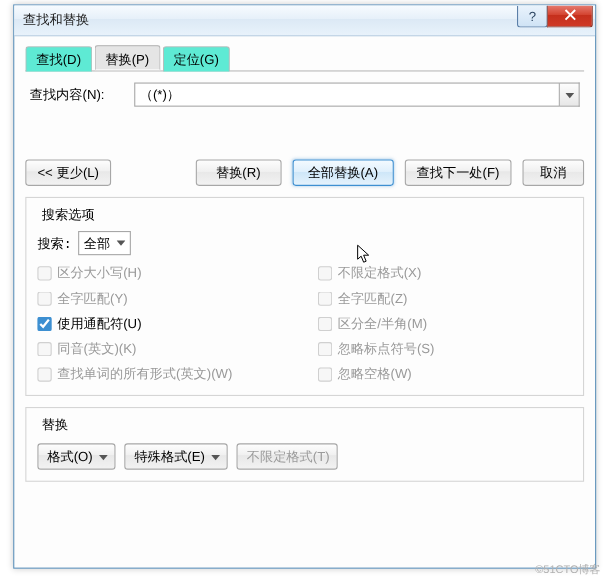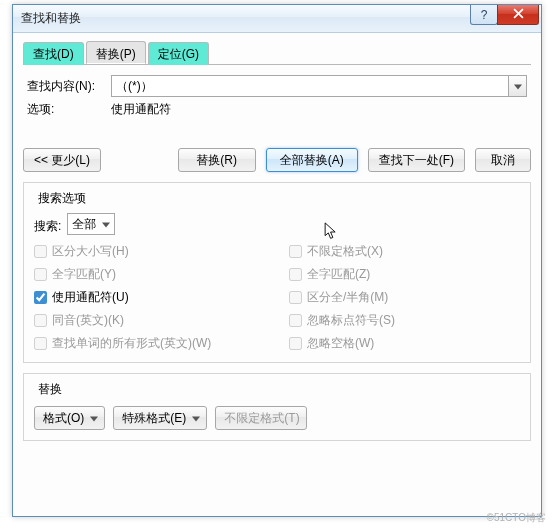--- a/index.html
+++ b/index.html
@@ -10,32 +10,32 @@
   .win-btns { position:absolute; right:2px; top:0; display:flex; }
   .win-btn { width:28px; height:20px; border:1px solid #5b7fa8; border-top:none; background:linear-gradient(to bottom,#eaf3fc,#cfe3f5); display:flex; align-items:center; justify-content:center; font-size:12px; color:#2d4663; margin-left:-1px; }
   .win-btn.help { border-bottom-left-radius:3px; border-bottom-right-radius:3px; }
   .win-btn.close { width:42px; background:linear-gradient(to bottom,#e67a6e,#d34330 45%,#c52f1c 46%,#cf3a27); color:#fff; border-color:#8a2e1e; border-bottom-right-radius:3px; }
   .win-btn.close svg { width:11px; height:11px; }
   .client { padding: 8px 10px; }
   .tabbar { display:flex; border-bottom:1px solid #b9b9b9; height:24px; }
   .tab { padding: 3px 9px 0; border:1px solid #b9b9b9; background:#5eead4; margin-right:2px; border-bottom:none; border-radius:3px 3px 0 0; position:relative; top:1px; cursor:pointer; }
   .tab.active { background:#e5e5e5; top:0px; padding-top:4px; border-bottom:1px solid #fff; z-index:1;}
   .form-area { padding: 10px 4px 2px; }
-  .row { display:flex; align-items:center; margin-bottom:4px; }
+  .row { display:flex; align-items:center; margin-bottom:22px;gap:11px; }
   .row label { width:84px; }
   .combo { flex:1; display:flex; }
   .combo input { flex:1; height:22px; border:1px solid #a7a7a7; padding:0 4px; font-size:12px; }
   .combo .dd { width:18px; height:22px; border:1px solid #a7a7a7; border-left:none; background:linear-gradient(to bottom,#fdfdfd,#e7e7e7); display:flex; align-items:center; justify-content:center; }
   .combo .dd svg { width:8px; height:6px; }
   .buttons-row { display:flex; align-items:center; padding: 8px 0 10px; gap:10px; }
   .btn { height:24px; border:1px solid #a7a7a7; background:linear-gradient(to bottom,#fdfdfd,#f0f0f0 45%,#e8e8e8 46%,#f2f2f2); padding:0 10px; font-size:12px; cursor:pointer; border-radius:3px; min-width:78px; }
   .btn.primary { border-color:#3d8fd1; background:linear-gradient(to bottom,#f3faff,#e0f0fc 45%,#cde6f8 46%,#e4f2fc); box-shadow:0 0 3px rgba(61,143,209,0.5); }
   .fieldset { border:1px solid #d5d5d5; padding: 8px 10px 10px; margin-bottom:10px; }
   .fieldset .legend { font-size:12px; margin-top:-16px; background:#fdfdfd; display:inline-block; padding:0 4px; }
-  .search-opts .row-sm { display:flex; align-items:flex-end; gap:6px; margin:6px 0 8px; }
+  .search-opts .row-sm { display:flex; align-items:center; gap:6px; margin:6px 0 8px;font-family:Liberation Mono, monospace; }
   .select { height:22px; border:1px solid #a7a7a7; display:flex; align-items:center; padding:0 4px; background:#fff; }
   .select .dd { margin-left:6px; }
   .chk-grid { display:grid; grid-template-columns: 1fr 1fr; column-gap:24px; row-gap:6px; }
   .chk { display:flex; align-items:center; gap:5px; }
   .chk input { width:13px; height:13px; accent-color:#3d8fd1; }
   .chk.disabled { color:#999; }
   .replace-box { border:1px solid #d5d5d5; padding: 8px 10px 10px; }
   .bottom-btns { margin-top:8px; display:flex; gap:8px; }
   .dropbtn { height:24px; border:1px solid #a7a7a7; background:linear-gradient(to bottom,#fdfdfd,#f0f0f0 45%,#e8e8e8 46%,#f2f2f2); padding:0 6px 0 8px; font-size:12px; cursor:pointer; border-radius:3px; display:inline-flex; align-items:center; gap:6px; }
   .dropbtn.disabled { color:#9b9b9b; }
@@ -71,24 +71,20 @@
       <div class="row">
         <label>查找内容(N):</label>
         <div class="combo">
           <input type="text" value="（(*)）" style="">
           <div class="dd">
               <span><svg viewBox="0 0 10 6">
                   <path d="M0 0 L5 6 L10 0 Z" fill="#555"></path>
                 </svg></span>
             </div>
         </div>
-      </div>
-      <div class="row">
-        <label>选项:</label>
-        <span>使用通配符</span>
       </div>
       <div style="height:16px"></div>
     </div>
 
     <div class="buttons-row">
       <button class="btn">&lt;&lt; 更少(L)</button>
       <div style="flex:1"></div>
       <button class="btn">替换(R)</button>
       <button class="btn primary" style="min-width:92px">全部替换(A)</button>
       <button class="btn" style="min-width:92px">查找下一处(F)</button>

